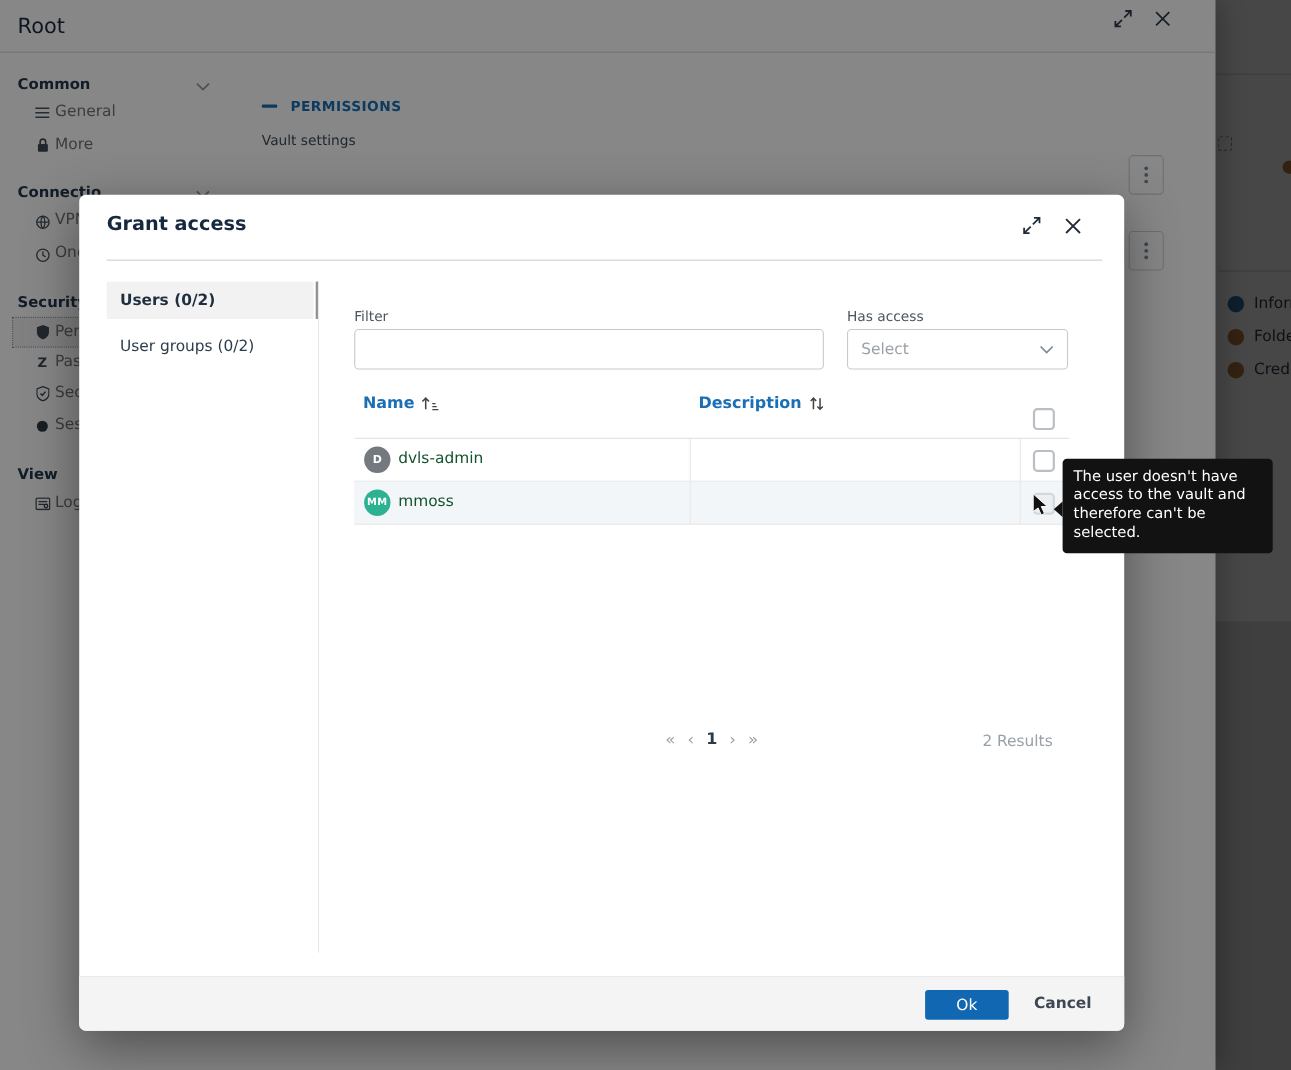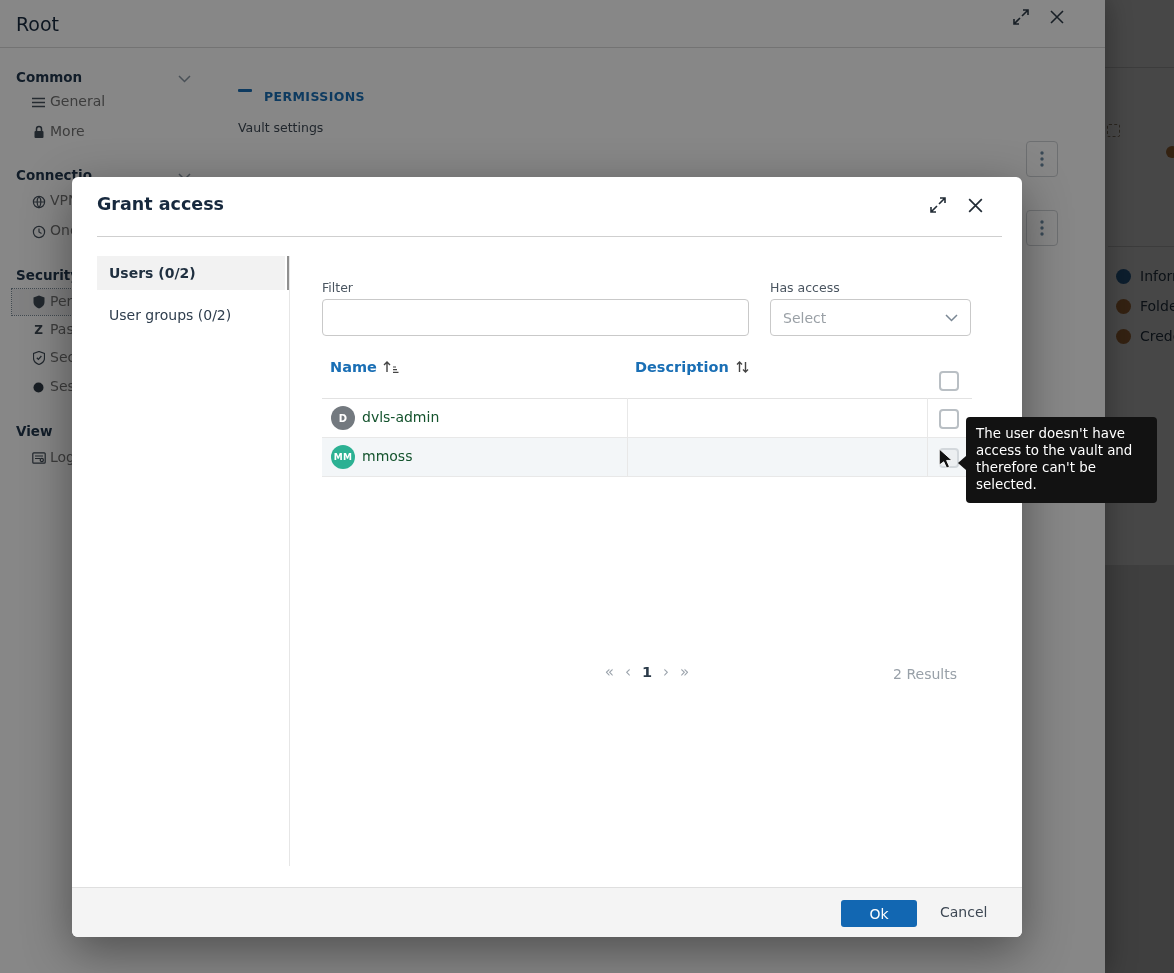--- a/index.html
+++ b/index.html
@@ -27,21 +27,21 @@
   .root-expand { left:1010px; top:6px; }
   .root-close { left:1046px; top:6px; }
   .root-divider { position:absolute; left:0; top:47px; width:1105px; height:1px; background:#dadada; }
 
   .side-section { position:absolute; left:16px; font-size:13.5px; font-weight:bold; color:#22384e; }
   .side-chevron { position:absolute; left:178px; width:13px; height:9px; }
   .side-item { position:absolute; left:50px; font-size:14px; color:#737373; white-space:nowrap; }
   .side-icon { position:absolute; left:31px; width:15px; height:15px; display:flex; align-items:center; justify-content:center; color:#47525e; font-size:11px; }
   .side-selected { position:absolute; left:12px; top:289px; width:62px; height:26px; background:rgba(20,40,60,0.06); outline:1px dotted #7e8c9a; }
 
-  .perm-header { position:absolute; left:238px; top:89px; display:flex; align-items:flex-start; gap:12px; }
+  .perm-header { position:absolute; left:238px; top:89px; display:flex; align-items:center; gap:12px; }
   .perm-minus { width:14px; height:3px; background:#1a6fb5; border-radius:1px; }
   .perm-title { font-size:12.5px; font-weight:bold; letter-spacing:0.4px; color:#1a6fb5; }
   .field-label { position:absolute; font-size:12.5px; color:#3f4a56; }
   .select-box { position:absolute; height:36px; background:#fff; border:1px solid #cfd2d6; border-radius:4px; display:flex; align-items:center; padding:0 14px; }
   .select-box .val { font-size:14px; color:#333; flex:1; }
   .kebab-box { position:absolute; width:32px; height:36px; border:1px solid #cfd2d6; border-radius:4px; display:flex; align-items:center; justify-content:center; background:#fff; cursor:pointer; }
 
   
   .grant-modal { position:absolute; left:72px; top:177px; width:950px; height:760px; background:#fff; border-radius:6px; box-shadow:0 14px 48px rgba(0,0,0,0.42); }
   .gm-title { position:absolute; left:25px; top:17px; font-size:17.5px; font-weight:bold; color:#17293e; }
@@ -68,21 +68,21 @@
   .checkbox { position:absolute; width:20px; height:20px; border:2px solid #b9bfc4; border-radius:4px; background:#fff; cursor:pointer; }
   .checkbox.disabled { border-color:#d3d8dc; background:#eceff1; }
 
   .pager { position:absolute; left:250px; top:485px; width:650px; display:flex; justify-content:center; align-items:center; gap:11px; }
   .pager .arrow { font-size:15px; color:#9aa2ab; cursor:pointer; line-height:20px; }
   .pager .page { font-size:14.5px; font-weight:bold; color:#2b3a49; cursor:pointer; }
   .results { position:absolute; left:700px; top:489px; width:185px; text-align:right; font-size:14px; color:#98a0a8; }
 
   .gm-footer { position:absolute; left:0; top:710px; width:950px; height:50px; background:#f4f4f4; border-top:1px solid #dfdfdf; border-radius:0 0 6px 6px; }
   .ok-btn { position:absolute; left:769px; top:12px; width:76px; height:27px; border:none; border-radius:3px; color:#fff; font-size:14px; font-family:inherit; cursor:pointer; }
-  .cancel-btn { position:absolute; left:868px; top:16px; font-size:14px; color:#3d4753; cursor:pointer; background:none; border:none; font-family:inherit; }
+  .cancel-btn { position:absolute; left:868px; top:16px; font-size:14px; color:#3d4753; cursor:pointer; background:none; border:none; font-family:inherit;font-weight:bold; }
 
   
   .tooltip { position:absolute; left:966px; top:417px; width:191px; height:86px; border-radius:4px; padding:8px 10px; color:#fff; font-size:13.4px; line-height:1.28; }
   .tooltip:before { content:""; position:absolute; left:-8px; top:39px; border-top:7px solid transparent; border-bottom:7px solid transparent; border-right:8px solid #121212; }
   .cursor { position:absolute; left:939px; top:449px; }
 </style>
 </head>
 <body>
 
 <div class="base-page">

